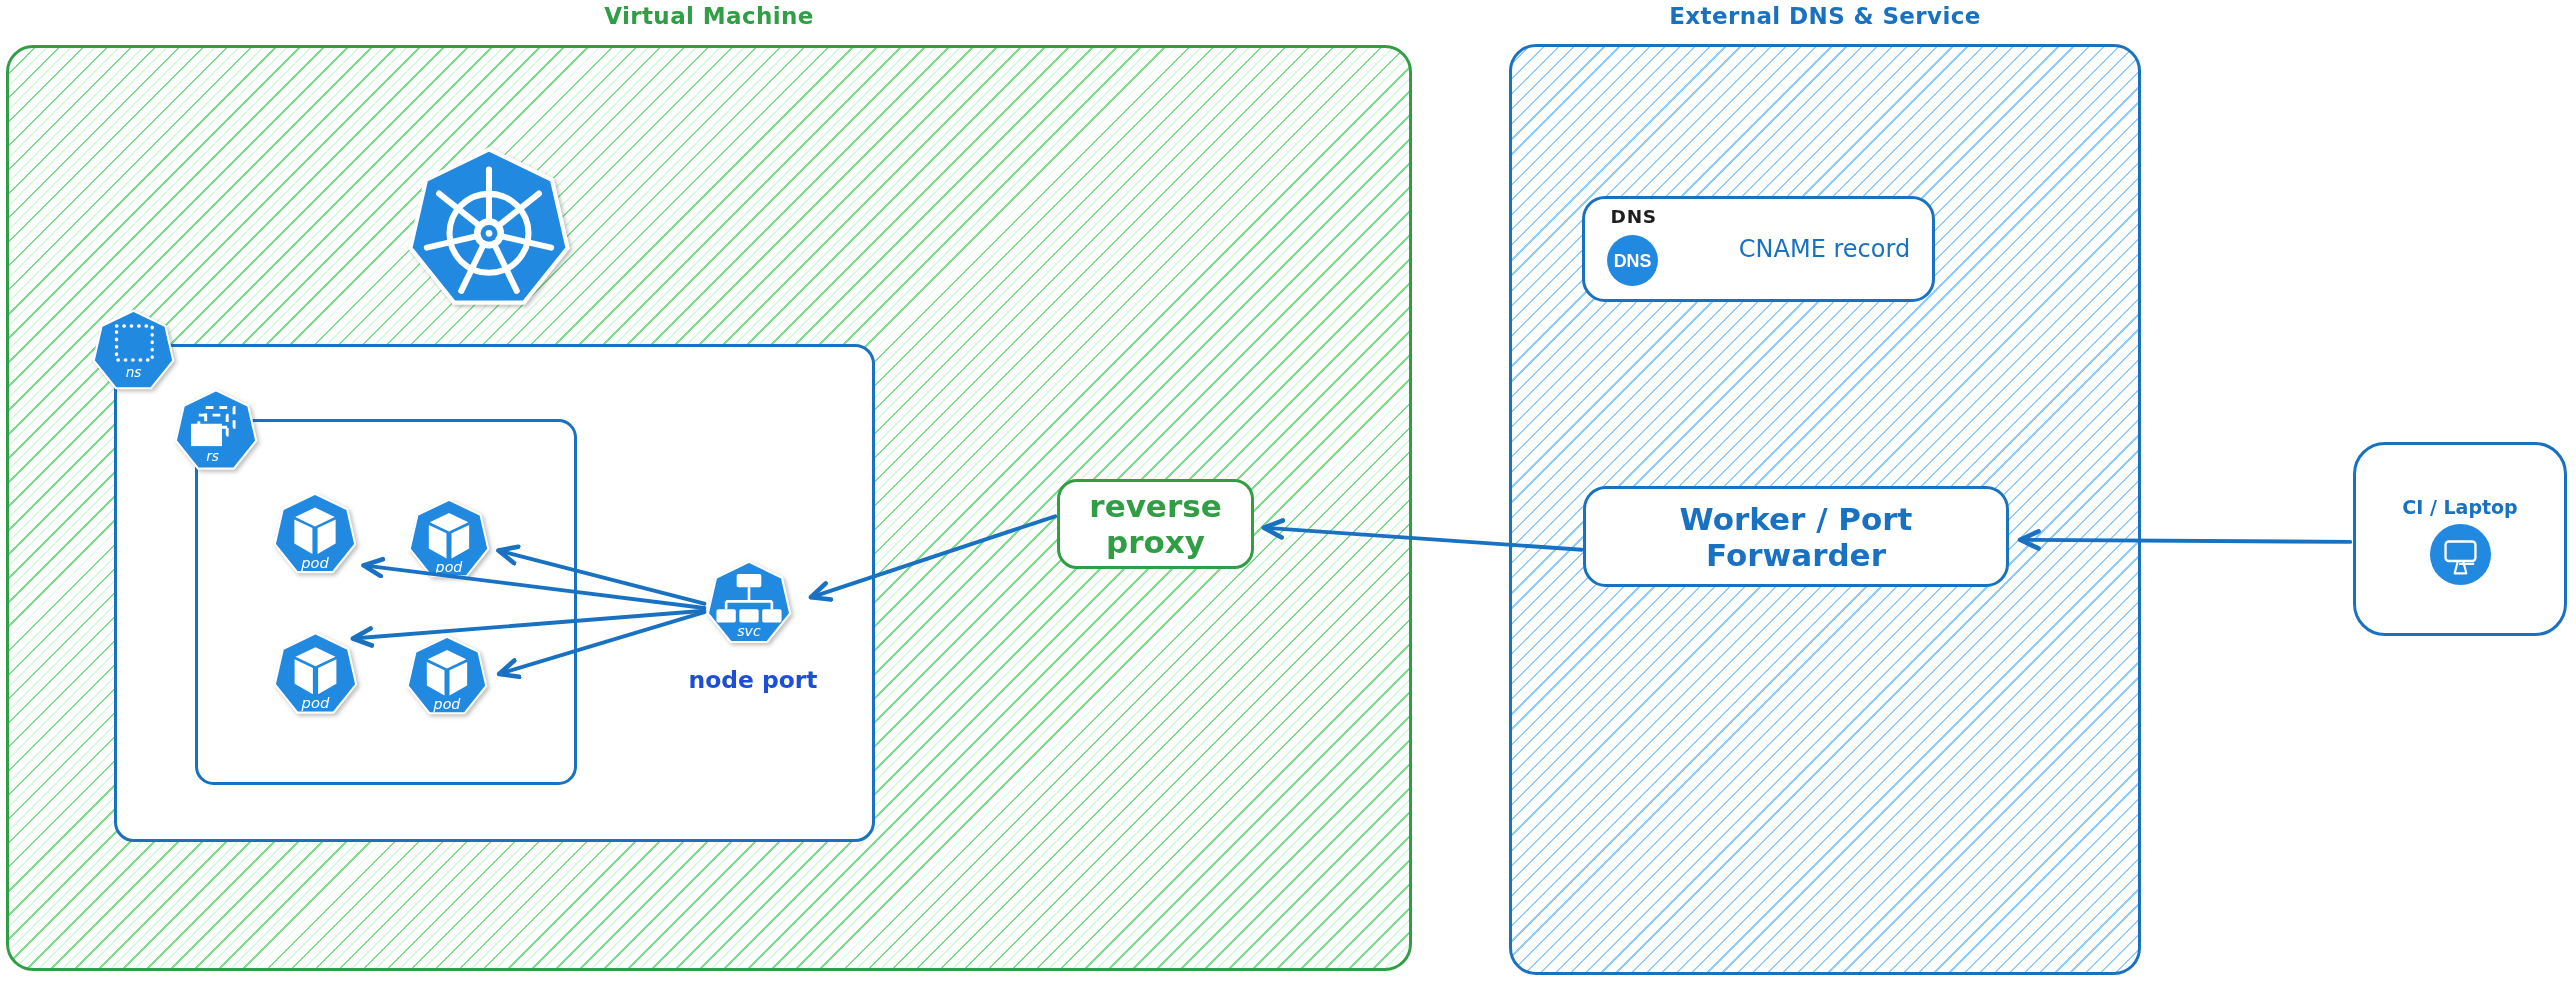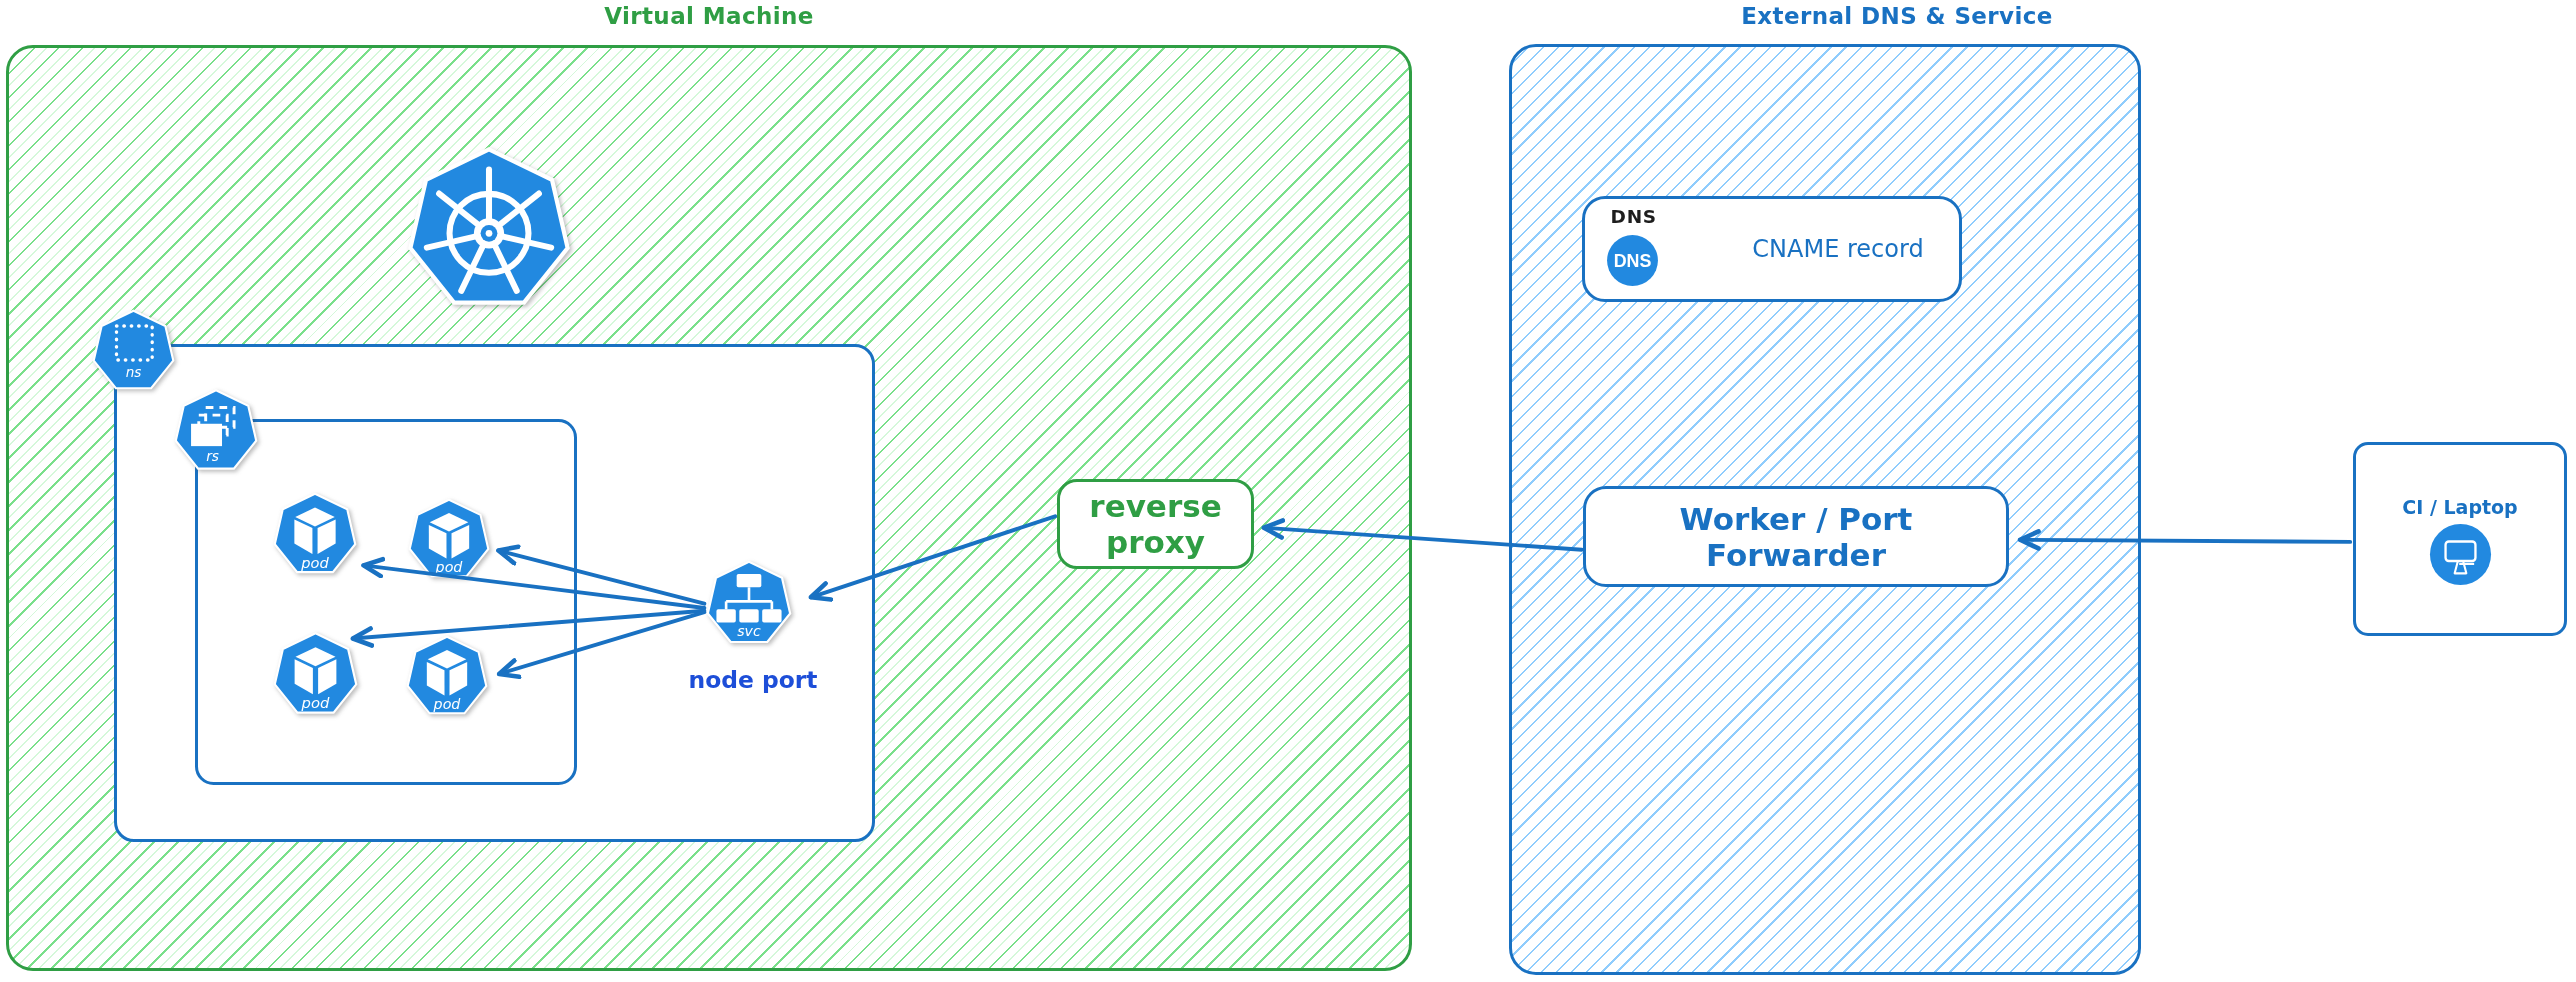--- a/index.html
+++ b/index.html
@@ -187,38 +187,38 @@
     <rect x="65" y="56" width="22" height="15" rx="2" fill="#ffffff"></rect>
     <text x="50" y="86" text-anchor="middle" fill="#ffffff" font-size="16" class="icon-label">svc</text>
   </svg>
 
   <div class="node-port-label">node port</div>
 
   <div class="green-card" style="left:1057px; top:479px; width:197px; height:90px;">
     <span class="rp-label label-green">reverse proxy</span>
   </div>
 
-  <div class="group-title label-blue" style="left:1581px; top:2.8px; width:632px;">External DNS &amp; Service</div>
+  <div class="group-title label-blue" style="left:1509px; top:2.8px; width:632px;">External DNS &amp; Service</div>
 
   <div class="ext-box"></div>
 
-  <div class="white-card" style="left:1582px; top:196px; width:380px; height:106px; border-radius:23px;">
+  <div class="white-card" style="left:1582px; top:196px; width:353px; height:106px; border-radius:23px;">
     <span class="dns-tag">DNS</span>
     <svg style="position:absolute; left:20px; top:34px;" width="55" height="55" viewBox="0 0 80 80">
       <circle cx="40" cy="40" r="37" fill="#2289e0"></circle>
       <text x="40" y="50" text-anchor="middle" fill="#ffffff" font-size="26" font-weight="bold" font-family="Liberation Sans, sans-serif">DNS</text>
     </svg>
     <span class="cname-label">CNAME record</span>
   </div>
 
   <div class="white-card flex-center" style="left:1583px; top:486px; width:426px; height:101px; border-radius:23px;">
     <span class="worker-label label-blue">Worker / Port Forwarder</span>
   </div>
 
-  <div class="white-card" style="left:2353px; top:442px; width:214px; height:194px; border-radius:15px;">
+  <div class="white-card" style="left:2353px; top:442px; width:214px; height:194px; border-radius:32px;">
     <div class="ci-label">CI / Laptop</div>
     <svg style="display:block; margin:4.3px auto 0 auto;" width="65" height="65" viewBox="0 0 100 100">
       <circle cx="50" cy="50" r="47" fill="#2289e0"></circle>
       <rect x="27" y="30" width="46" height="30" rx="5" fill="none" stroke="#ffffff" stroke-width="3.6"></rect>
       <line x1="48" y1="64.5" x2="71" y2="64.5" stroke="#ffffff" stroke-width="3.4"></line>
       <path d="M46,60 L54,60 L59,79 L41,79 Z" fill="none" stroke="#ffffff" stroke-width="3.2" stroke-linejoin="round"></path>
     </svg>
   </div>
 
   <svg id="arrows" width="2576" height="983" viewBox="0 0 3628 1384">

